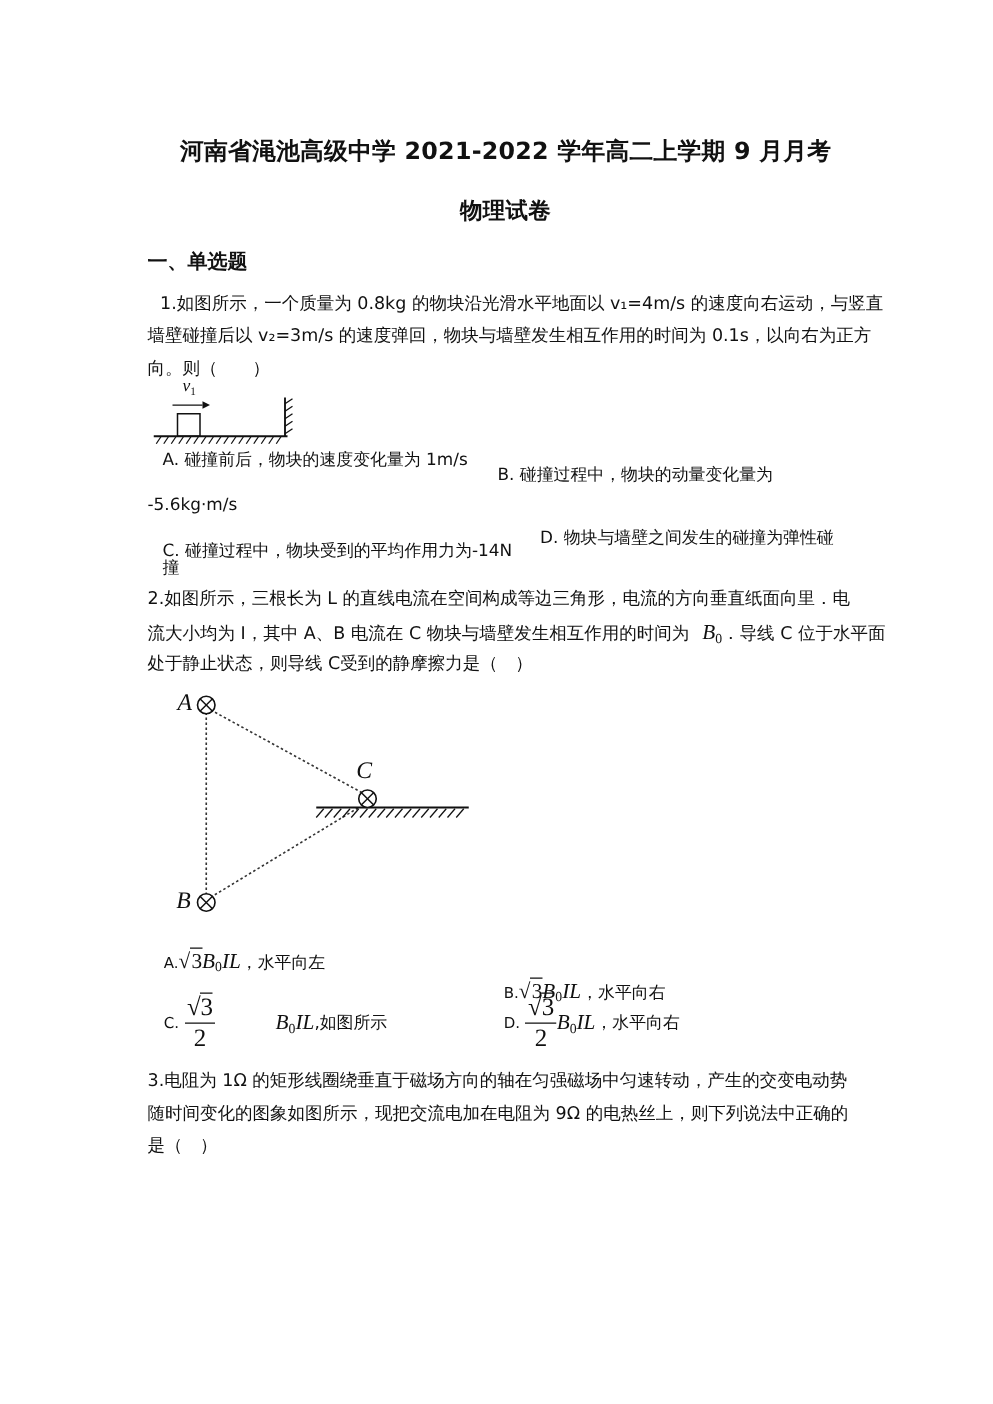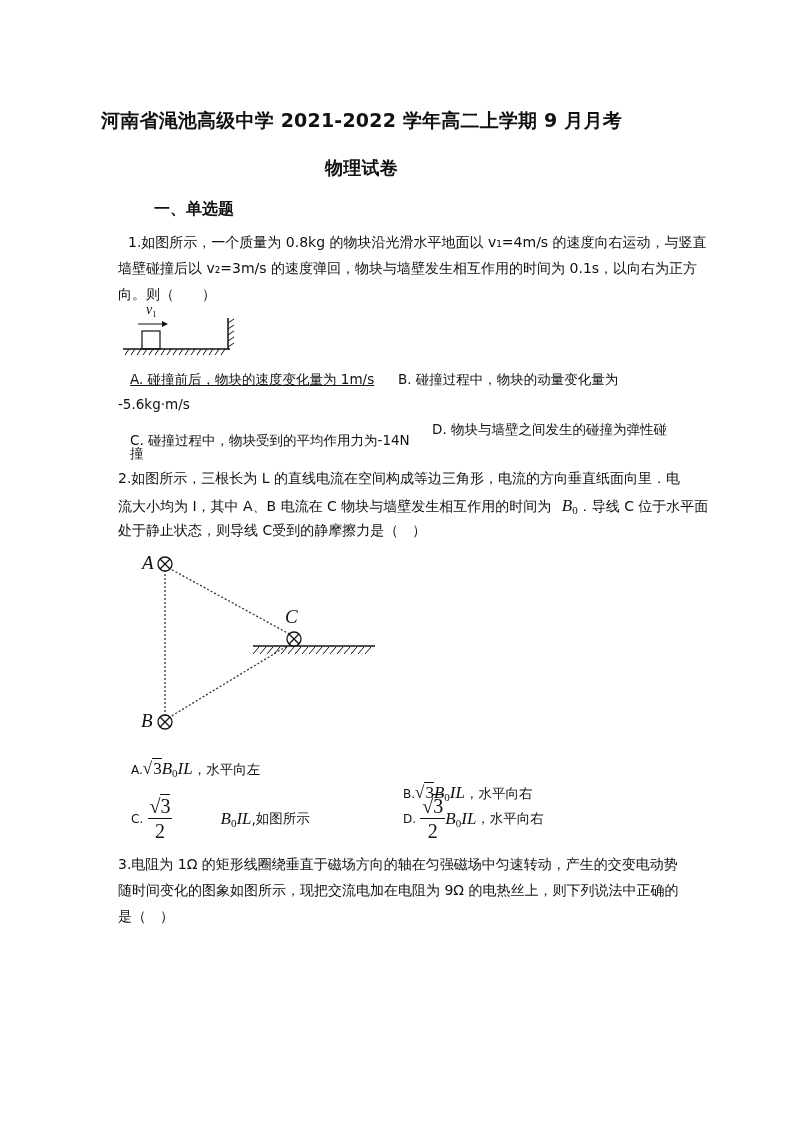--- a/index.html
+++ b/index.html
@@ -4,24 +4,24 @@
 <style>
   html, body { margin: 0; padding: 0; background: #ffffff; }
   body {
     width: 794px; height: 1123px; position: relative; overflow: hidden;
     font-family: "DejaVu Sans", "Liberation Sans", sans-serif;
     color: #111;
   }
   .abs { position: absolute; }
   .title {
     left: 0; width: 723px; text-align: center;
-    font-weight: bold; font-size: 19px; letter-spacing: 0.2px;
+    font-weight: bold; font-size: 19px; letter-spacing: 0.2px; padding-left: 43px;
   }
   .section {
-    font-weight: bold; font-size: 16px; margin-left: 36px;
+    font-weight: bold; font-size: 16px;
   }
   .line { position: absolute; font-size: 14px; white-space: nowrap; }
   .opt { position: absolute; font-size: 13.5px; white-space: nowrap; }
   .math { font-family: "Liberation Serif", "DejaVu Serif", serif; font-style: italic; font-size: 17px; }
   .mathup { font-family: "Liberation Serif", "DejaVu Serif", serif; font-size: 17px; }
   .sub { font-size: 11px; vertical-align: -3px; }
   .frac { display: inline-block; vertical-align: middle; text-align: center; font-family: "Liberation Serif", serif; }
   .frac .num { display: block; border-bottom: 1px solid #111; padding: 0 2px; font-size: 20px; line-height: 24px; }
   .frac .den { display: block; font-size: 20px; line-height: 24px; }
   .sqrt { display: inline-block; font-family: "Liberation Serif", serif; }
@@ -69,21 +69,21 @@
           <line x1="110" y1="38" x2="116" y2="34"></line>
         <line x1="110" y1="44" x2="116" y2="40"></line>
       </g>
       <rect x="24" y="28" width="18" height="18" fill="none" stroke="#111" stroke-width="1.2"></rect>
       <line x1="20" y1="21" x2="44" y2="21" stroke="#111" stroke-width="1"></line>
       <polygon points="44,18 50,21 44,24" fill="#111"></polygon>
     </svg>
     <span class="abs math" style="left:28px; top:-1px; font-size:14px;"><span>v</span><span class="sub" style="font-style:normal; font-size:9px;">1</span></span>
   </div>
 
-  <div class="opt" style="left:130px; top:371px;text-decoration:underline;">A. 碰撞前后，物块的速度变化量为 1m/s</div>
+  <div class="opt" style="left:130px; top:359px;">A. 碰撞前后，物块的速度变化量为 1m/s</div>
   <div class="opt" style="left:398px; top:371px;">B. 碰撞过程中，物块的动量变化量为</div>
   <div class="opt" style="left:118px; top:396px;">-5.6kg·m/s</div>
   <div class="opt" style="left:130px; top:432px;">C. 碰撞过程中，物块受到的平均作用力为-14N</div>
   <div class="opt" style="left:432px; top:421px;">D. 物块与墙壁之间发生的碰撞为弹性碰</div>
   <div class="opt" style="left:130px; top:445px;">撞</div>
 </div>
 
 <div>
   <div class="line" style="left:118px; top:470px;">2.如图所示，三根长为 L 的直线电流在空间构成等边三角形，电流的方向垂直纸面向里．电</div>
   <div class="line" style="left:118px; top:496px;">

